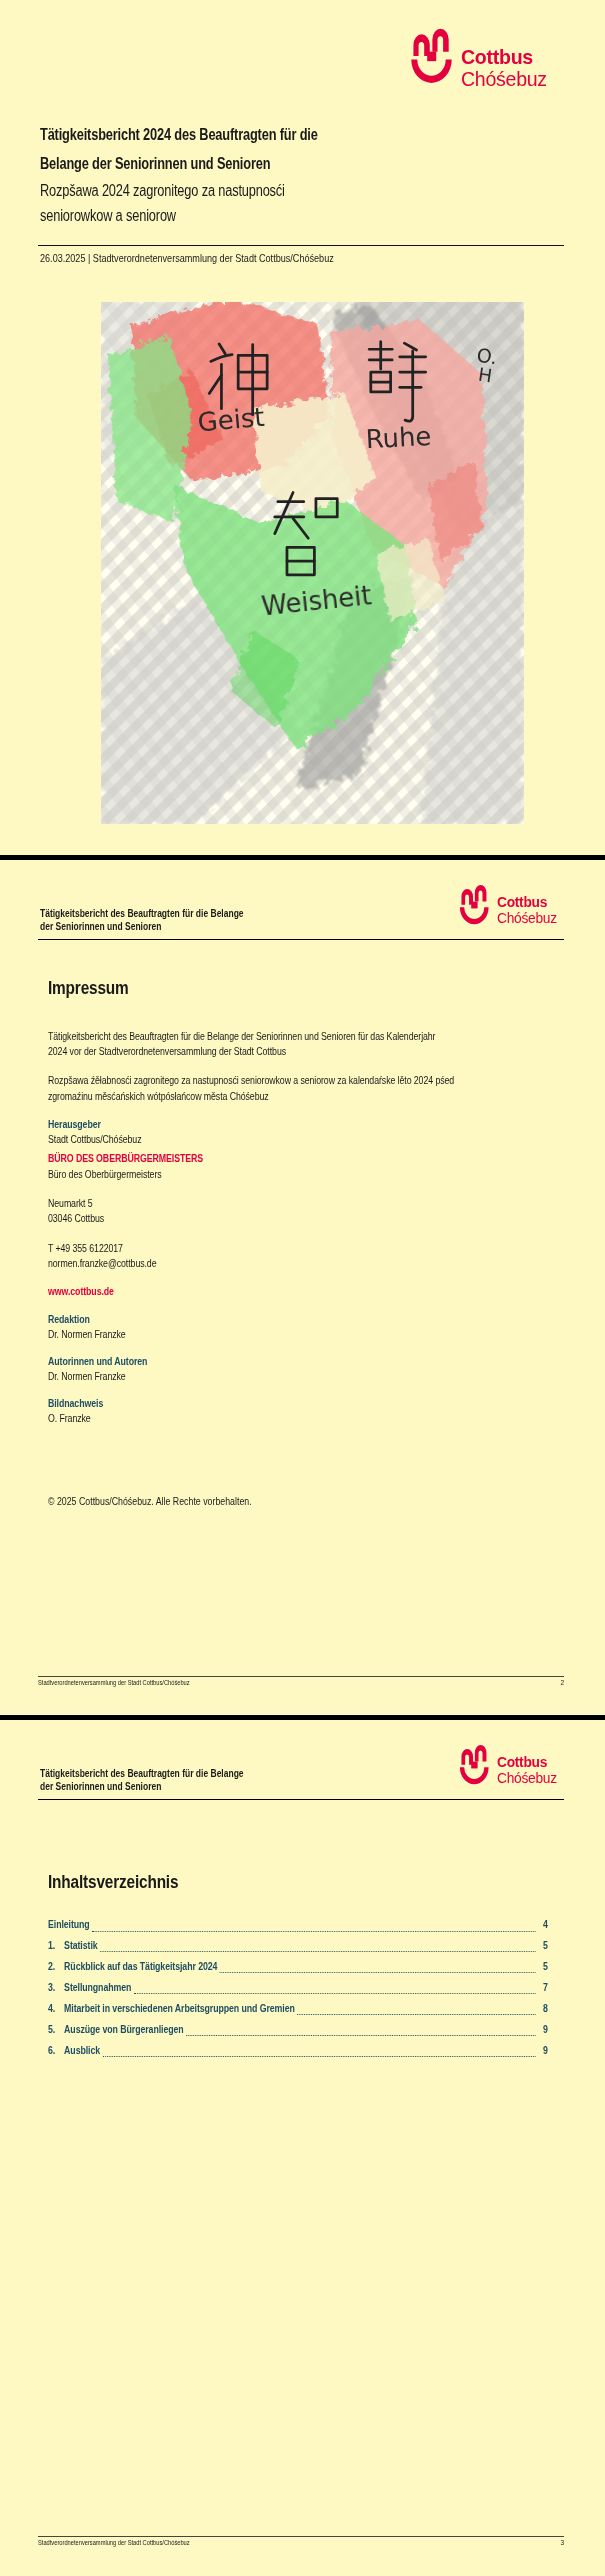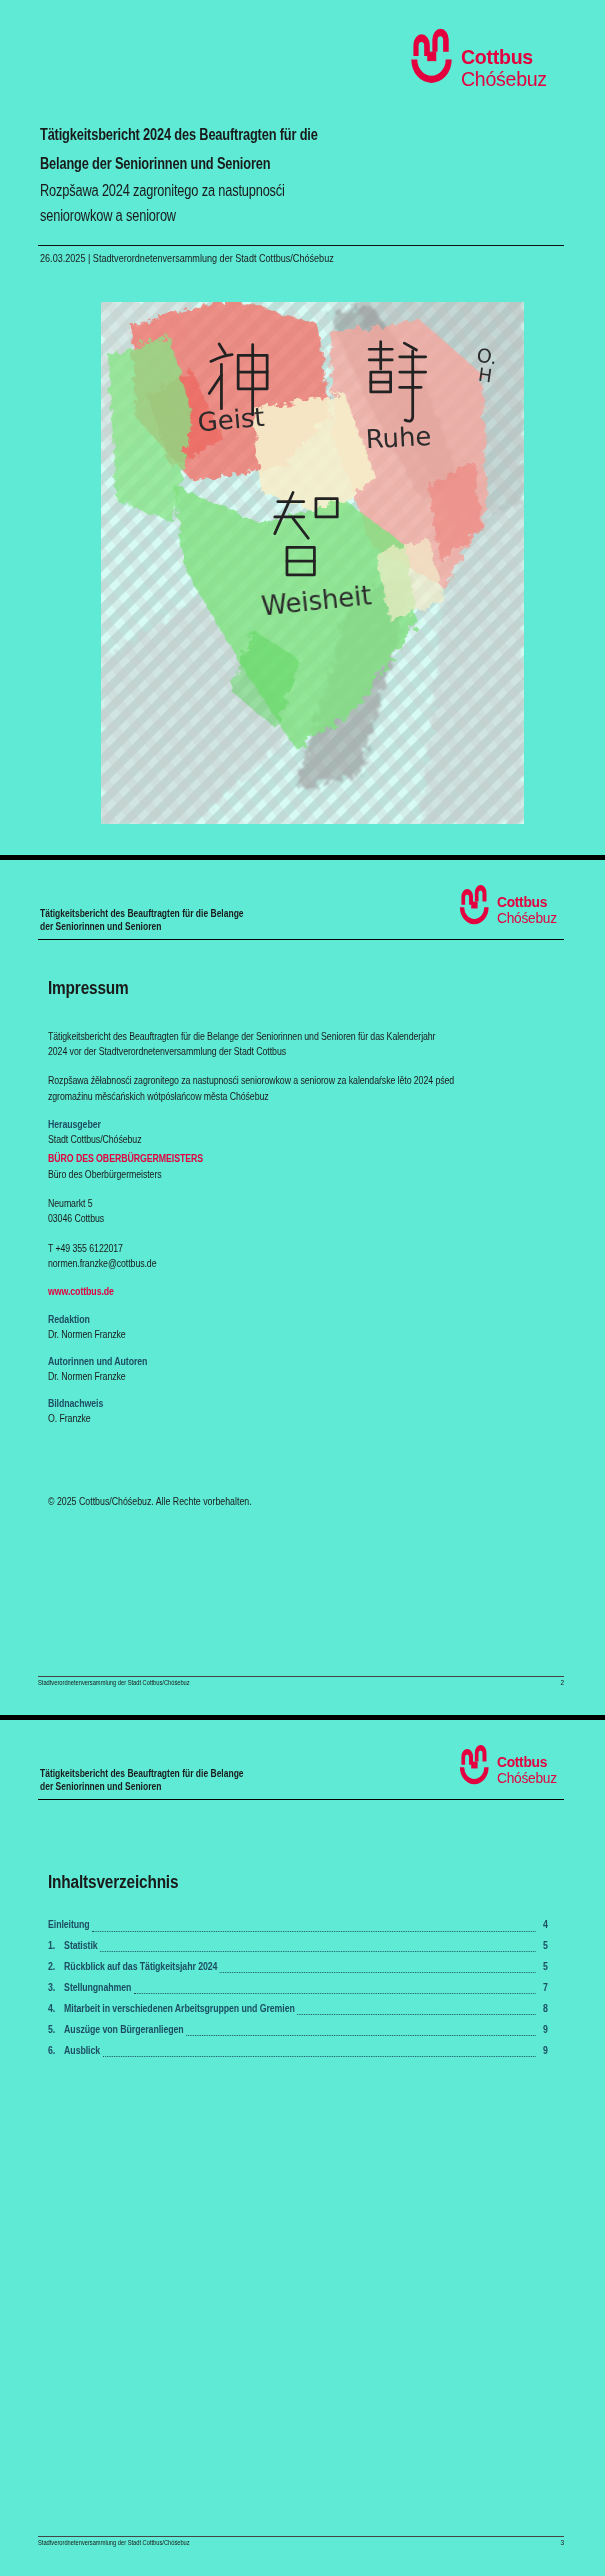--- a/index.html
+++ b/index.html
@@ -1,18 +1,18 @@
 <!DOCTYPE html>
 <html style="font-size:12.2px"><head>
 <meta charset="utf-8">
 <style>
   html,body { margin:0; padding:0; background:#ffffff; }
   body { font-family:"Liberation Sans", sans-serif; color:#1a1a1a; }
   #doc { position:relative; width:605px; height:2576px; background:#fff; overflow:hidden; }
-  .page { position:absolute; left:0; width:605px; background:#5eead4; }
+  .page { position:absolute; left:0; width:605px; background:#fef9c3; }
   #page1 { top:0; height:855px; }
   #page2 { top:860px; height:855px; }
   #page3 { top:1720px; height:856px; }
   .page-sep { position:absolute; left:0; width:605px; height:4.6px; background:#000; }
   #sep1 { top:855px; } #sep2 { top:1715px; }
 
   .cond { transform:scaleX(0.88); transform-origin:0 0; }
 
   
   .logo { position:absolute; display:flex; gap:7.6px; }

